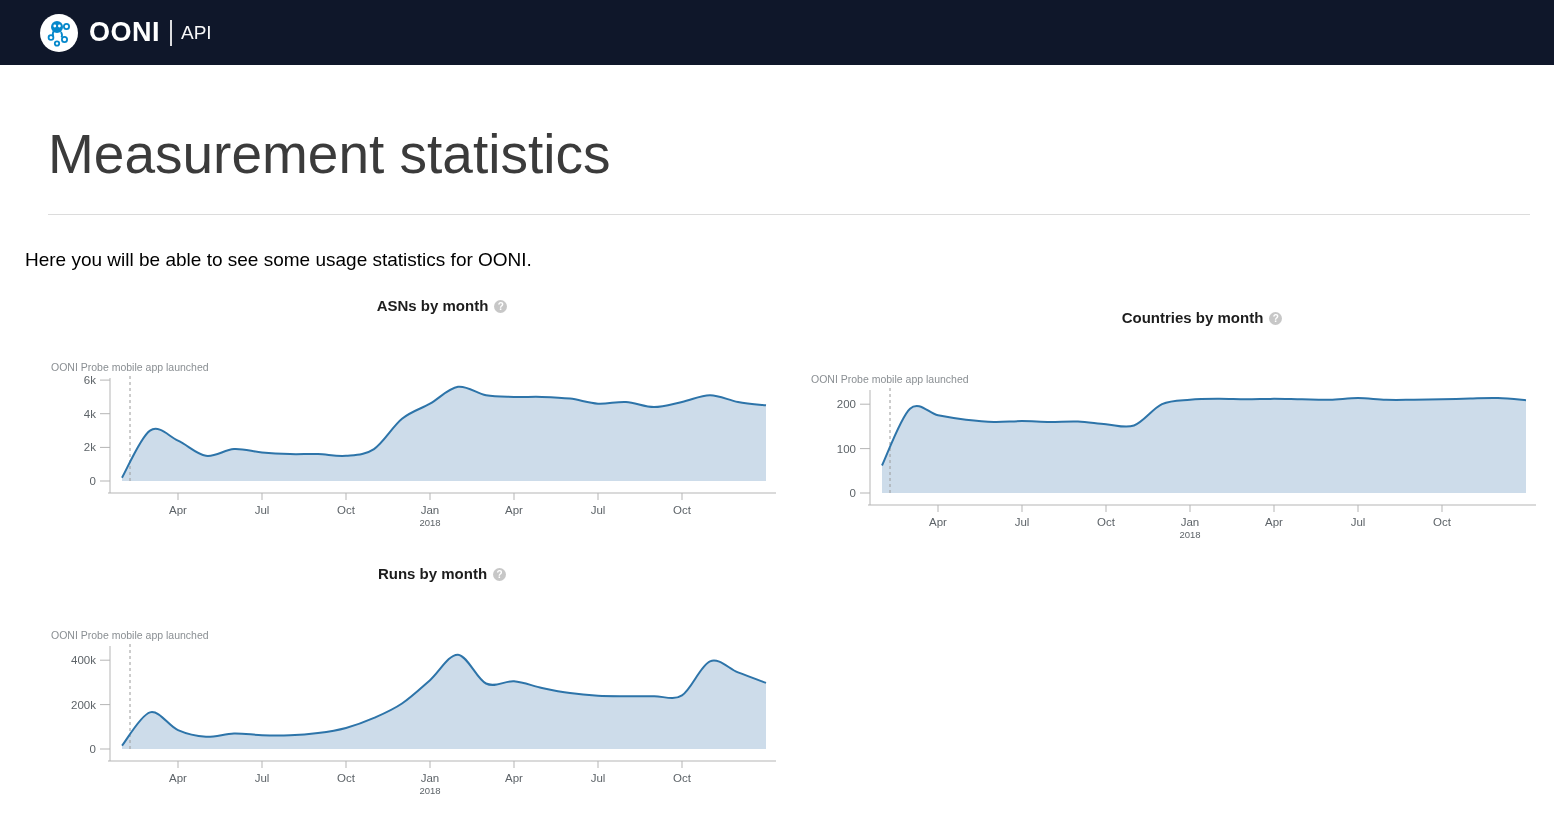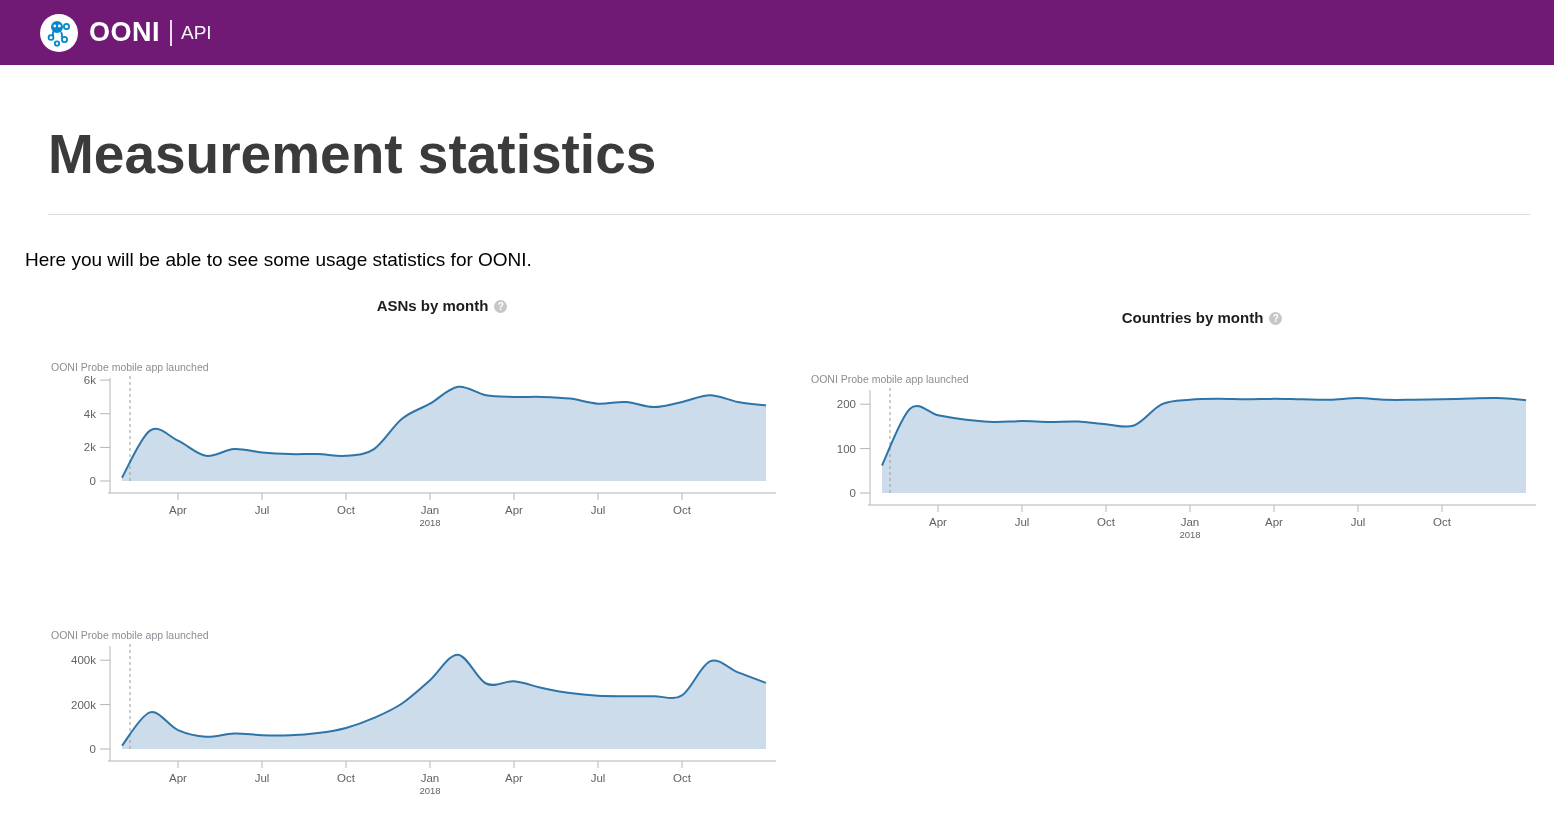--- a/index.html
+++ b/index.html
@@ -11,21 +11,21 @@
   .logo-mark{width:38px;height:38px;margin-right:11px;}
   .brand{color:#fff;font-size:27px;font-weight:700;letter-spacing:.5px;line-height:65px;}
   .logo-divider{display:inline-block;width:2px;height:26px;background:rgba(255,255,255,.85);margin:0 9px 0 10px;}
   .sub{color:#fff;font-size:19px;font-weight:400;opacity:.97;}
   .main-nav{position:absolute;left:727px;top:0;display:flex;gap:10px;}
   .nav-item{display:flex;align-items:center;height:45px;padding:3px 14px 0 14px;
             border-bottom:3px solid transparent;font-size:18px;font-weight:700;
             color:#a6cde8;cursor:pointer;text-decoration:none;}
   .nav-item.active{color:#ffffff;border-bottom-color:#ffffff;}
   
-  .page-title{position:absolute;left:48px;top:122px;margin:0;font-size:55px;font-weight:700;
+  .page-title{position:absolute;left:48px;top:122px;margin:0;font-size:55px;font-weight:400;
               color:#3b3b3b;letter-spacing:0;}
   .rule{position:absolute;left:48px;top:214px;width:1482px;height:1px;background:#dcdcdc;border:none;margin:0;}
   .intro{position:absolute;left:25px;top:249px;margin:0;font-size:19px;color:#000000;}
   
   .chart{position:absolute;width:790px;height:255px;margin:0;padding-left:34px;}
   .chart-0{left:0;top:290px;}
   .chart-1{left:760px;top:290px;margin-top:12px;}
   .chart-2{left:0;top:558px;}
   .chart-title-row{position:absolute;left:108px;top:7px;width:668px;text-align:center;
                    font-size:15px;font-weight:700;color:#1d1d1d;}
@@ -36,21 +36,21 @@
   svg text{font-family:"Liberation Sans",sans-serif;}
   .tick-label{font-size:11.5px;fill:#5d6368;}
   .year-label{font-size:9.5px;fill:#5d6368;}
   .annotation{font-size:10.5px;fill:#8a8f93;}
 </style>
 </head>
 <body>
 
 <div class="screen">
 
-  <header class="header" id="hdr" style="background: #701a75;">
+  <header class="header" id="hdr" style="background: #0f172a;">
     <div class="logo">
       <svg class="logo-mark" viewBox="0 0 38 38">
         <circle cx="19" cy="19" r="19" fill="#ffffff"></circle>
         <g fill="#0588cb" stroke="#0588cb">
           <circle cx="17" cy="13" r="6" stroke="none"></circle>
           <circle cx="14.8" cy="12" r="1.4" fill="#ffffff" stroke="none"></circle>
           <circle cx="19.4" cy="12" r="1.4" fill="#ffffff" stroke="none"></circle>
           <circle cx="26.5" cy="12.5" r="2.6" fill="none" stroke-width="1.8"></circle>
           <circle cx="11" cy="23.5" r="2.4" fill="none" stroke-width="1.8"></circle>
           <circle cx="24.5" cy="25.5" r="2.6" fill="none" stroke-width="1.8"></circle>
@@ -135,20 +135,23 @@
         <line x1="682" x2="682" y1="153" y2="160" stroke="#b5b5b5" stroke-width="1"></line>
         <text x="682" y="174" text-anchor="middle" class="tick-label">Oct</text>
         <path d="M122,113.47C126.7,104.0,140.7,65.0,150,56.64C159.3,48.3,168.7,61.4,178,63.3C187.3,65.1,196.7,66.6,206,67.74C215.3,68.8,224.7,69.7,234,69.96C243.3,70.2,252.7,69.1,262,69.07C271.3,69.1,280.7,69.9,290,69.96C299.3,70.0,308.7,69.1,318,69.52C327.3,69.9,336.7,71.5,346,72.18C355.3,72.8,364.7,76.8,374,73.51C383.3,70.2,392.7,56.5,402,52.2C411.3,47.9,420.7,48.6,430,47.76C439.3,46.9,448.7,46.9,458,46.87C467.3,46.8,476.7,47.3,486,47.32C495.3,47.3,504.7,46.9,514,46.87C523.3,46.9,532.7,47.2,542,47.32C551.3,47.5,560.7,48.0,570,47.76C579.3,47.5,588.7,46.0,598,45.98C607.3,46.0,616.7,47.5,626,47.76C635.3,48.1,644.7,47.8,654,47.76C663.3,47.7,672.7,47.5,682,47.32C691.3,47.1,700.7,46.7,710,46.43C719.3,46.2,728.7,45.7,738,45.98C747.3,46.3,761.3,47.8,766,48.2L766,141L122,141Z" fill="#cddcea" stroke="none"></path>
         <line x1="130" x2="130" y1="36" y2="141" stroke="#9a9a9a" stroke-width="1" stroke-dasharray="3,3"></line>
         <path d="M122,113.47C126.7,104.0,140.7,65.0,150,56.64C159.3,48.3,168.7,61.4,178,63.3C187.3,65.1,196.7,66.6,206,67.74C215.3,68.8,224.7,69.7,234,69.96C243.3,70.2,252.7,69.1,262,69.07C271.3,69.1,280.7,69.9,290,69.96C299.3,70.0,308.7,69.1,318,69.52C327.3,69.9,336.7,71.5,346,72.18C355.3,72.8,364.7,76.8,374,73.51C383.3,70.2,392.7,56.5,402,52.2C411.3,47.9,420.7,48.6,430,47.76C439.3,46.9,448.7,46.9,458,46.87C467.3,46.8,476.7,47.3,486,47.32C495.3,47.3,504.7,46.9,514,46.87C523.3,46.9,532.7,47.2,542,47.32C551.3,47.5,560.7,48.0,570,47.76C579.3,47.5,588.7,46.0,598,45.98C607.3,46.0,616.7,47.5,626,47.76C635.3,48.1,644.7,47.8,654,47.76C663.3,47.7,672.7,47.5,682,47.32C691.3,47.1,700.7,46.7,710,46.43C719.3,46.2,728.7,45.7,738,45.98C747.3,46.3,761.3,47.8,766,48.2" fill="none" stroke="#2d74a9" stroke-width="2" stroke-linejoin="round"></path>
         <text x="51" y="31" class="annotation">OONI Probe mobile app launched</text>
       </svg>
   </figure>
 
   <figure class="chart chart-2">
+    <div class="chart-title-row">
+      <span>Runs by month</span><span class="help-icon">?</span>
+    </div>
     <svg class="chart-svg" width="790" height="200" viewBox="0 0 790 200">
         <line x1="110" x2="110" y1="38" y2="153" stroke="#b5b5b5" stroke-width="1"></line>
         <line x1="100" x2="110" y1="141" y2="141" stroke="#b5b5b5" stroke-width="1"></line>
         <text x="96" y="145" text-anchor="end" class="tick-label">0</text>
         <line x1="100" x2="110" y1="96.6" y2="96.6" stroke="#b5b5b5" stroke-width="1"></line>
         <text x="96" y="100.6" text-anchor="end" class="tick-label">200k</text>
         <line x1="100" x2="110" y1="52.2" y2="52.2" stroke="#b5b5b5" stroke-width="1"></line>
         <text x="96" y="56.2" text-anchor="end" class="tick-label">400k</text>
         <line x1="108" x2="776" y1="153" y2="153" stroke="#b5b5b5" stroke-width="1"></line>
         <line x1="178" x2="178" y1="153" y2="160" stroke="#b5b5b5" stroke-width="1"></line>

